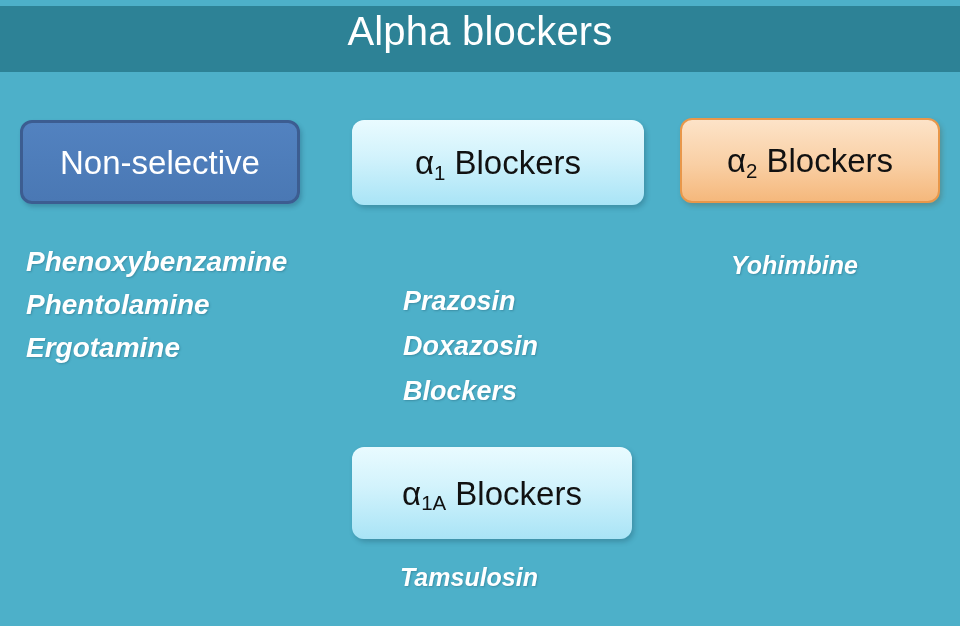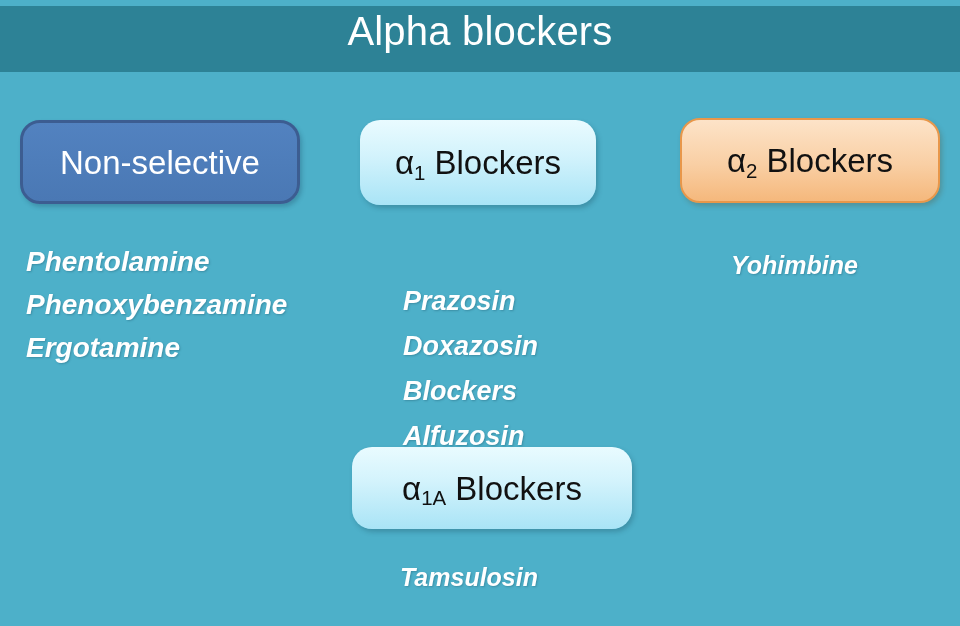--- a/index.html
+++ b/index.html
@@ -48,21 +48,21 @@
     line-height: 1;
     white-space: nowrap;
   }
 
   
   .box {
     position: absolute;
     display: flex;
     align-items: center;
     justify-content: center;
-    border-radius: 20px;
+    border-radius: 12px;
     box-sizing: border-box;
     white-space: nowrap;
   }
   .box-label {
     line-height: 1;
     display: inline-block;
   }
   .box-label sub {
     font-size: 0.62em;
     line-height: 0;
@@ -80,22 +80,22 @@
     box-shadow: 2px 3px 4px rgba(20,50,80,0.25);
   }
   #box-nonselective .box-label {
     color: #ffffff;
     font-size: 33px;
     font-weight: 400;
   }
 
   
   #box-alpha1 {
-    left: 360px; top: 120px;
-    width: 236px; height: 85px;
+    left: 352px; top: 120px;
+    width: 292px; height: 85px;
     background: linear-gradient(180deg, #e9fbff 0%, #d3f3fc 42%, #a9e4f6 100%);
     box-shadow: 2px 3px 5px rgba(20,60,80,0.28);
   }
   #box-alpha1 .box-label {
     color: #111111;
     font-size: 33px;
     font-weight: 400;
   }
 
   
@@ -109,21 +109,21 @@
   }
   #box-alpha2 .box-label {
     color: #111111;
     font-size: 33px;
     font-weight: 400;
   }
 
   
   #box-alpha1a {
     left: 352px; top: 447px;
-    width: 280px; height: 82px;
+    width: 280px; height: 92px;
     background: linear-gradient(180deg, #e9fbff 0%, #d3f3fc 42%, #a9e4f6 100%);
     box-shadow: 2px 3px 5px rgba(20,60,80,0.28);
   }
   #box-alpha1a .box-label {
     color: #111111;
     font-size: 33px;
     font-weight: 400;
   }
 
   
@@ -180,30 +180,29 @@
 
   <div class="box" id="box-alpha2">
     <span class="box-label"><span>α</span><sub>2</sub><span> Blockers</span></span>
   </div>
 
   <div class="box" id="box-alpha1a">
     <span class="box-label"><span>α</span><sub>1A</sub><span> Blockers</span></span>
   </div>
 
   <div class="drug-list" id="drugs-nonselective">
+      <div class="drug-item">Phenoxybenzamine</div>
       <div class="drug-item">Phentolamine</div>
-      <div class="drug-item">Phenoxybenzamine</div>
       <div class="drug-item">Ergotamine</div>
     </div>
 
   <div class="drug-list" id="drugs-alpha1">
       <div class="drug-item">Prazosin</div>
       <div class="drug-item">Doxazosin</div>
       <div class="drug-item">Blockers</div>
-      <div class="drug-item">Alfuzosin</div>
     </div>
 
   <div class="drug-list" id="drugs-alpha2">
       <div class="drug-item">Yohimbine</div>
     </div>
 
   <div class="drug-list" id="drugs-alpha1a">
       <div class="drug-item">Tamsulosin</div>
     </div>
 

